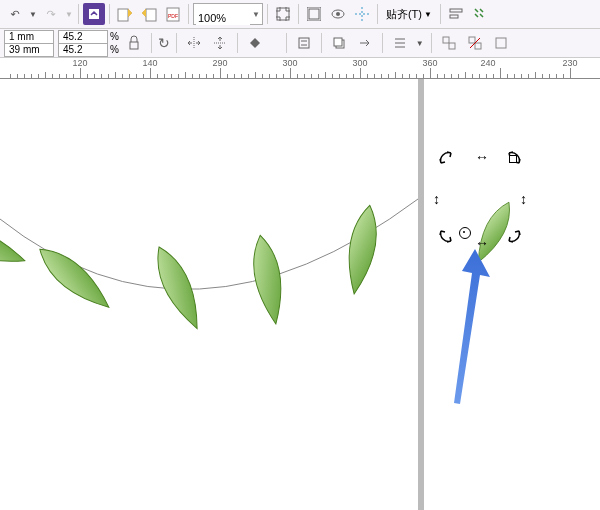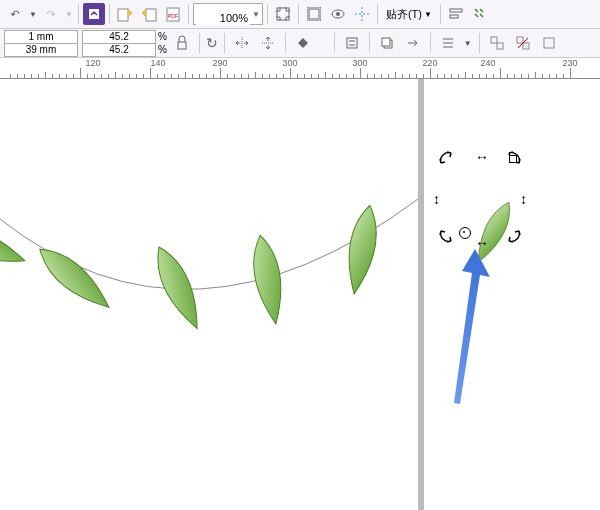--- a/index.html
+++ b/index.html
@@ -52,41 +52,40 @@
     border: 1px solid #aaa;
     background: #fff;
     height: 20px;
     padding: 0 2px;
   }
   .combo input {
     border: none;
     width: 50px;
     font-size: 11px;
     outline: none;
-    text-align: right;
+    text-align: left;
     margin-top: 8px;
   }
   .combo .drop {
     font-size: 8px;
     color: #666;
     padding-left: 2px;
   }
   .mmrow {
     display: flex;
     align-items: center;
     gap: 2px;
     height: 12px;
   }
   .mmrow input {
     width: 40px;
     height: 12px;
     font-size: 10px;
     border: 1px solid #aaa;
-    padding: 0 16px;
-    text-align: center;
+    padding: 0 4px;
   }
   .mmrow span { font-size: 10px; }
   .ruler {
     height: 20px;
     position: relative;
     background: #fff;
     border-bottom: 1px solid #888;
     overflow: hidden;
   }
   .ruler .tick {
@@ -373,32 +372,32 @@
   </div>
   <div class="tb-btn">
     <svg width="14" height="14">
         <rect x="2" y="2" width="10" height="10" fill="none" stroke="#888"></rect>
       </svg>
   </div>
 </div>
 
 <div class="ruler" id="hruler">
     <div class="tick major" style="left: 80px;"></div>
-    <div class="label" style="left: 93px;">120</div>
+    <div class="label" style="left: 80px;">120</div>
     <div class="tick mid" style="left: 115px;"></div>
     <div class="tick minor" style="left: 87px;"></div>
     <div class="tick minor" style="left: 94px;"></div>
     <div class="tick minor" style="left: 101px;"></div>
     <div class="tick minor" style="left: 108px;"></div>
     <div class="tick minor" style="left: 122px;"></div>
     <div class="tick minor" style="left: 129px;"></div>
     <div class="tick minor" style="left: 136px;"></div>
     <div class="tick minor" style="left: 143px;"></div>
     <div class="tick major" style="left: 150px;"></div>
-    <div class="label" style="left: 158px;">140</div>
+    <div class="label" style="left: 150px;">140</div>
     <div class="tick mid" style="left: 185px;"></div>
     <div class="tick minor" style="left: 157px;"></div>
     <div class="tick minor" style="left: 164px;"></div>
     <div class="tick minor" style="left: 171px;"></div>
     <div class="tick minor" style="left: 178px;"></div>
     <div class="tick minor" style="left: 192px;"></div>
     <div class="tick minor" style="left: 199px;"></div>
     <div class="tick minor" style="left: 206px;"></div>
     <div class="tick minor" style="left: 213px;"></div>
     <div class="tick major" style="left: 220px;"></div>
@@ -428,21 +427,21 @@
     <div class="tick mid" style="left: 395px;"></div>
     <div class="tick minor" style="left: 367px;"></div>
     <div class="tick minor" style="left: 374px;"></div>
     <div class="tick minor" style="left: 381px;"></div>
     <div class="tick minor" style="left: 388px;"></div>
     <div class="tick minor" style="left: 402px;"></div>
     <div class="tick minor" style="left: 409px;"></div>
     <div class="tick minor" style="left: 416px;"></div>
     <div class="tick minor" style="left: 423px;"></div>
     <div class="tick major" style="left: 430px;"></div>
-    <div class="label" style="left: 430px;">220</div>
+    <div class="label" style="left: 430px;">360</div>
     <div class="tick mid" style="left: 465px;"></div>
     <div class="tick minor" style="left: 437px;"></div>
     <div class="tick minor" style="left: 444px;"></div>
     <div class="tick minor" style="left: 451px;"></div>
     <div class="tick minor" style="left: 458px;"></div>
     <div class="tick minor" style="left: 472px;"></div>
     <div class="tick minor" style="left: 479px;"></div>
     <div class="tick minor" style="left: 486px;"></div>
     <div class="tick minor" style="left: 493px;"></div>
     <div class="tick major" style="left: 500px;"></div>

